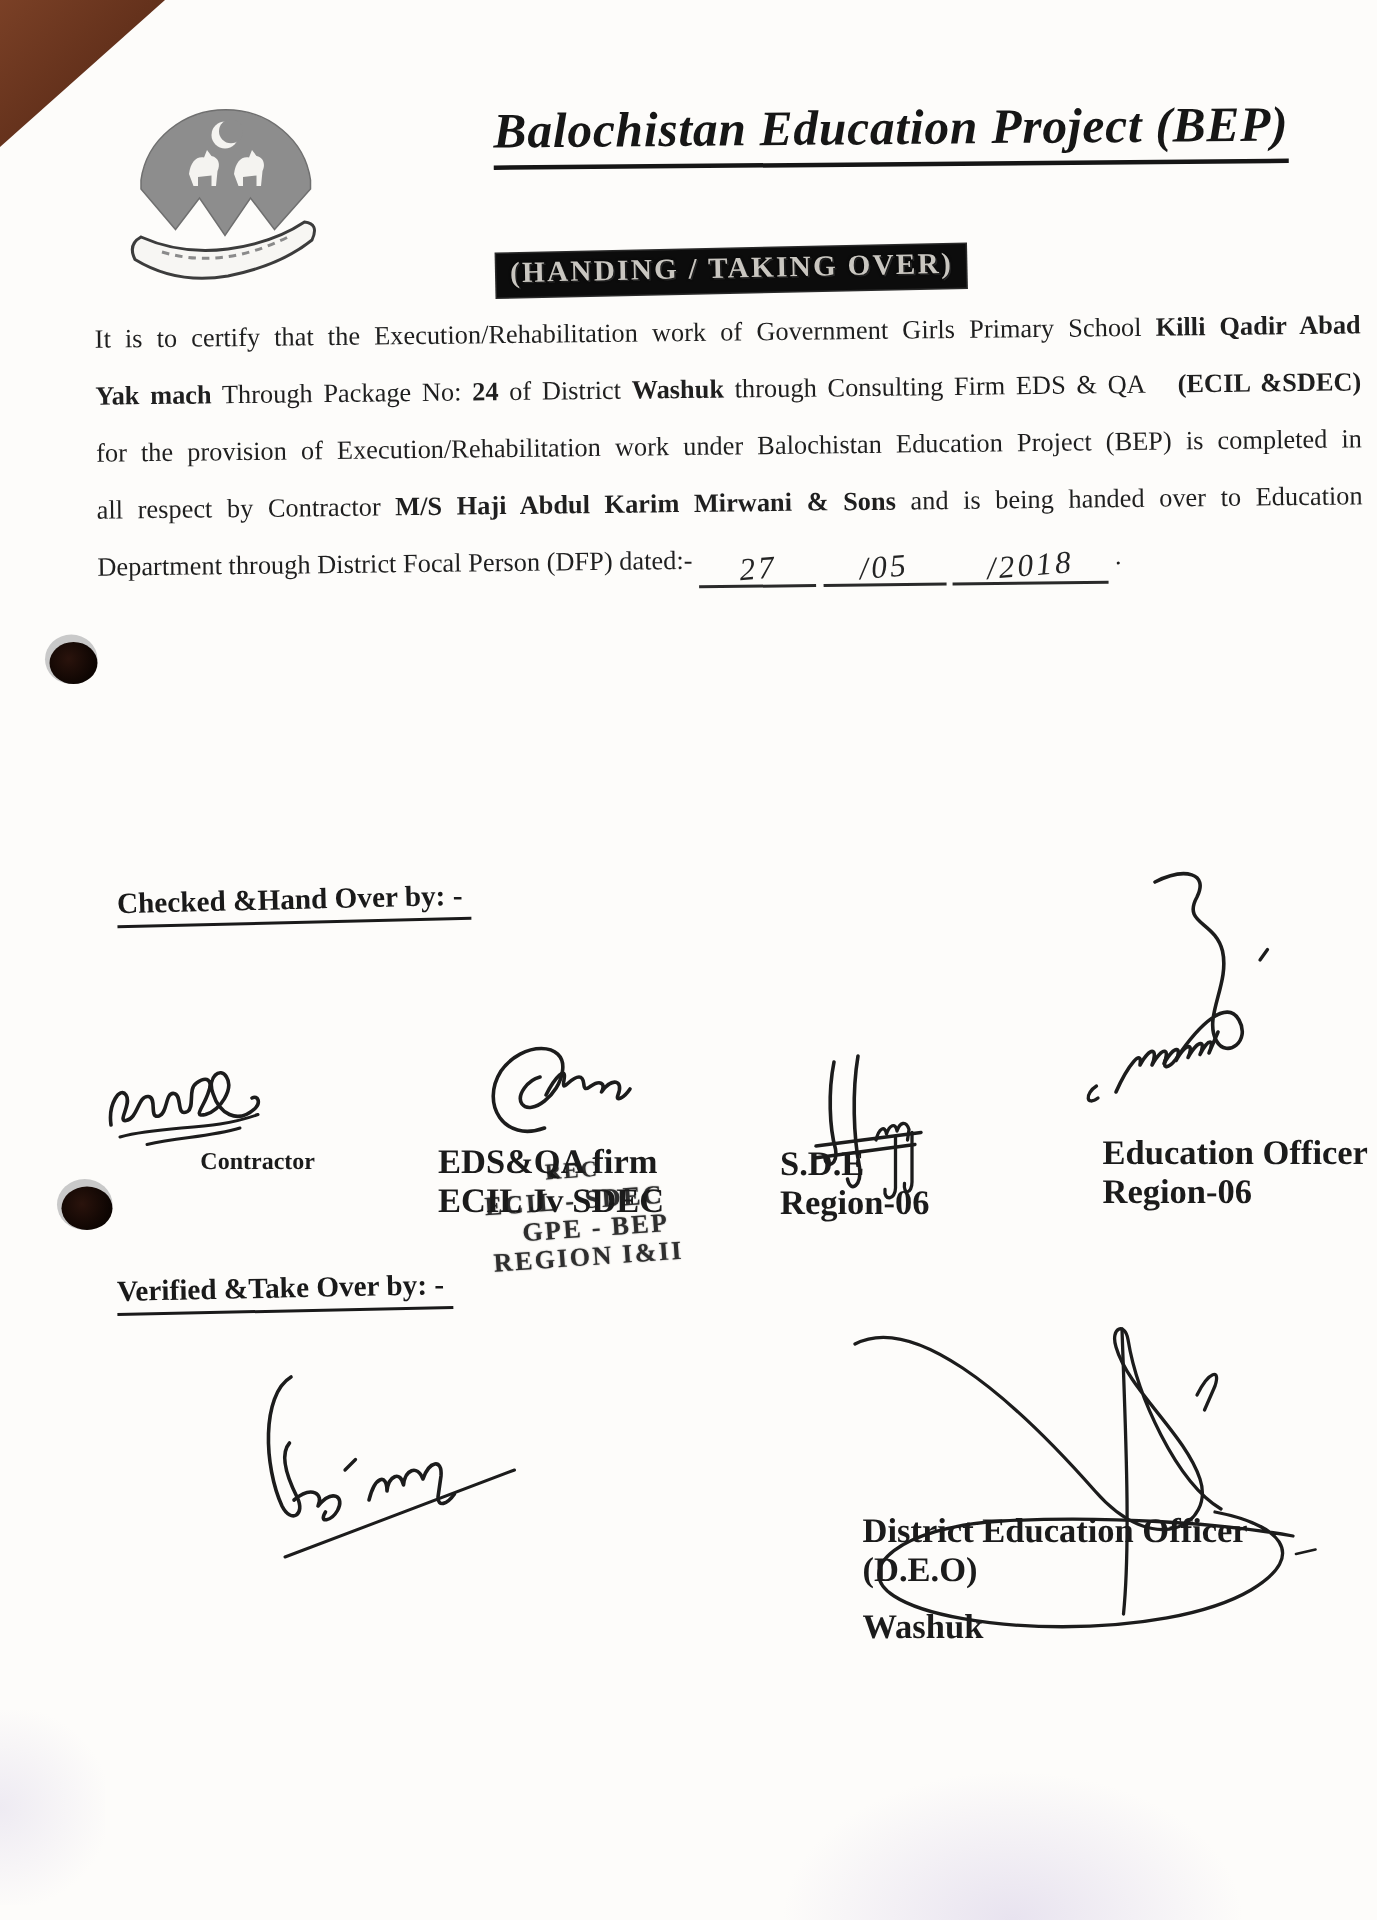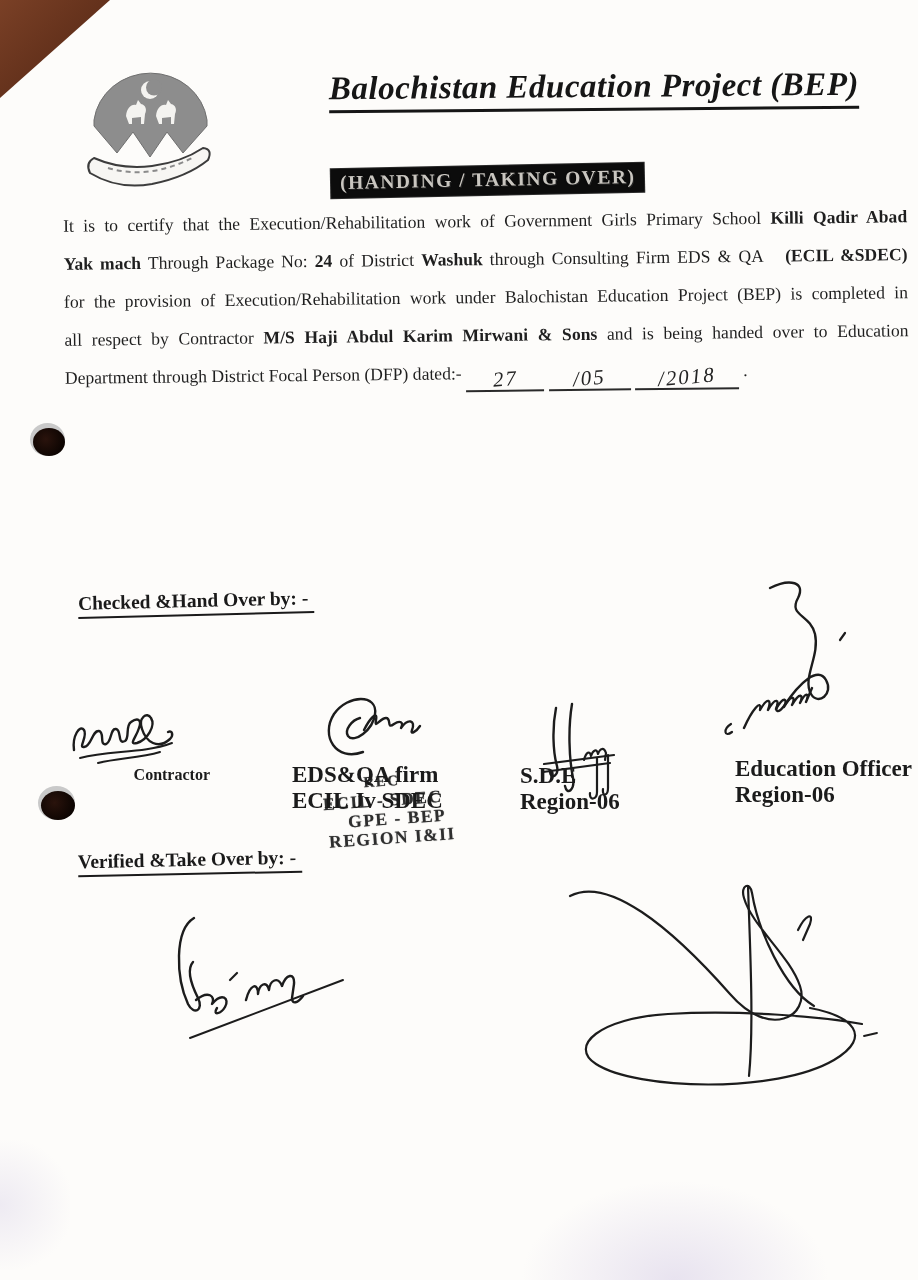--- a/index.html
+++ b/index.html
@@ -169,14 +169,18 @@
     <path stroke-width="2" d="M205,68 L52,126"></path>
   </svg>
 
   <svg class="sig" width="335" height="235" viewBox="0 0 335 235" style="position:absolute;left:552px;top:868px;">
     <path stroke-width="2.2" d="M18,28 C56,8 118,58 178,126 C218,172 258,148 248,118 C238,88 200,58 192,30 C188,17 198,13 200,25 C206,62 232,120 262,138"></path>
     <path stroke-width="2.2" d="M196,18 C198,78 202,158 197,208"></path>
     <path stroke-width="2.2" d="M258,140 C300,148 322,168 282,192 C224,226 84,222 44,196 C16,178 48,150 116,146 C186,142 266,148 310,156"></path>
     <path stroke-width="2.2" d="M246,62 C254,46 262,44 258,56 L251,72"></path>
     <path stroke-width="1.8" d="M312,168 L325,165"></path>
   </svg>
+  <div class="sig-label" style="left:575px;top:1008px;width:310px;">
+    <span class="l2">District Education Officer (D.E.O)</span>
+    <span class="l2" style="margin-top:12px;">Washuk</span>
+  </div>
 
 </div>
 
 </body></html>

